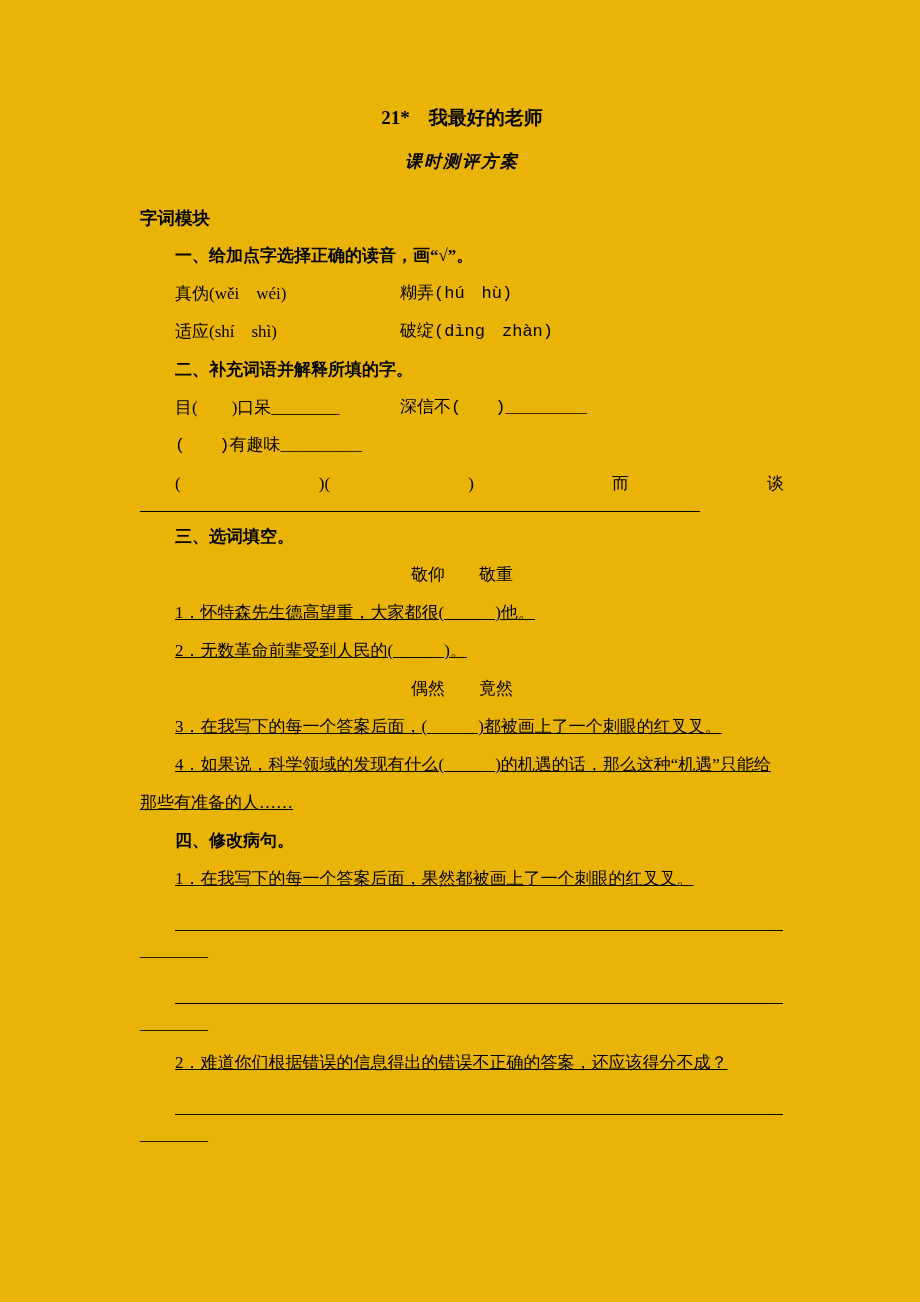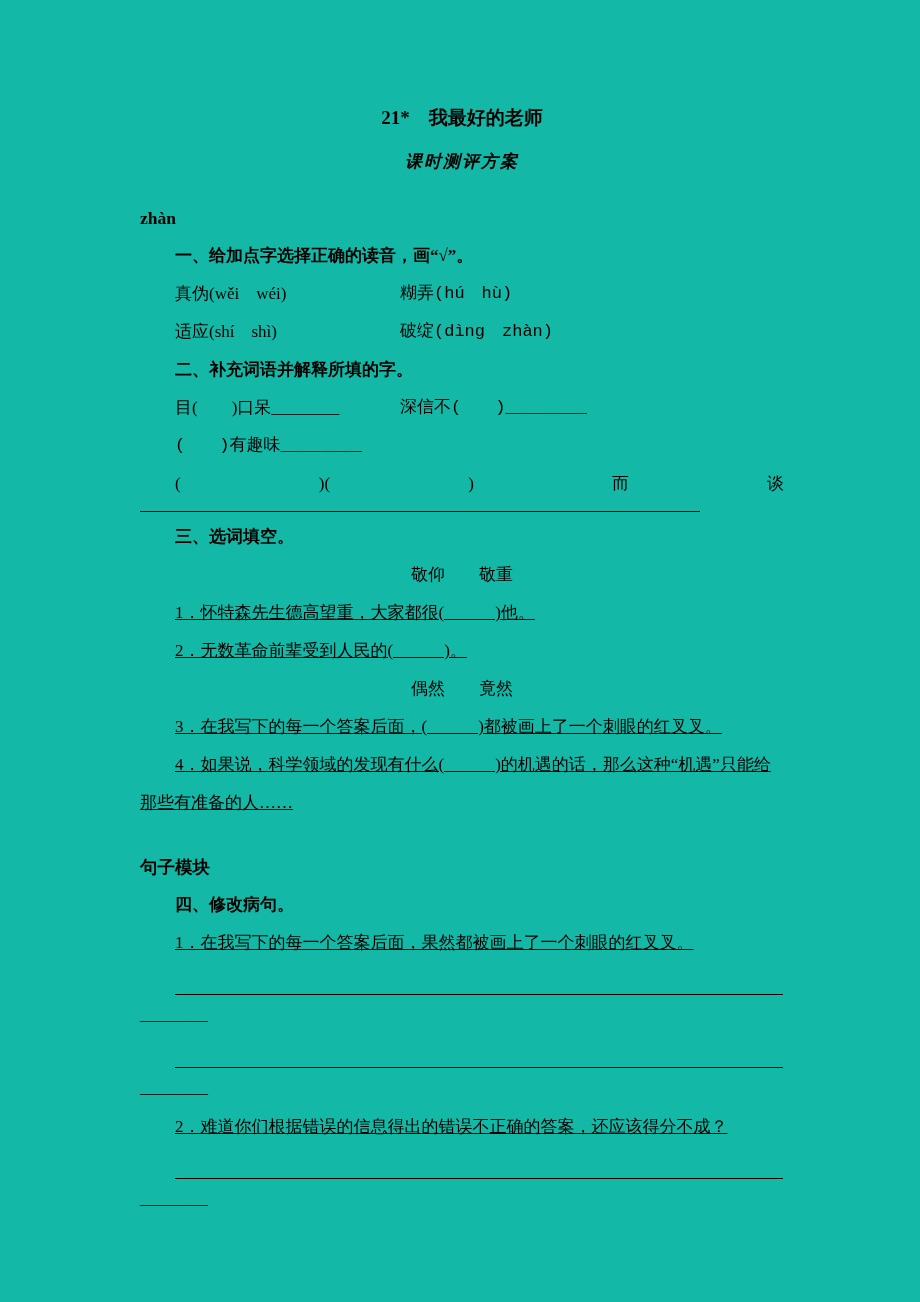--- a/index.html
+++ b/index.html
@@ -1,20 +1,20 @@
 <!DOCTYPE html>
 <html><head>
 <meta charset="utf-8">
 <style>
   html,body { margin:0; padding:0; background:#e8e8e8; }
   .page {
     position:relative;
     width:920px; height:1302px;
     margin:0 auto;
-    background:#14b8a6;
+    background:#eab308;
     font-family:"Liberation Serif","DejaVu Serif",serif;
     color:#000;
     font-size:17px;
     overflow:hidden;
   }
   .content { position:absolute; left:140px; top:105px; width:644px; }
 
   .title   { margin:0; font-size:19px; font-weight:bold; text-align:center; line-height:26px; }
   .subtitle{ margin:20px 0 0 0; font-size:17px; font-weight:bold; font-style:italic;
              text-align:center; letter-spacing:2px; line-height:22px; }
@@ -38,21 +38,21 @@
 </style>
 </head>
 <body>
 
 <div class="page">
   <div class="content">
 
     <h1 class="title">21*　我最好的老师</h1>
     <h2 class="subtitle">课时测评方案</h2>
 
-    <div class="module">zhàn</div>
+    <div class="module">字词模块</div>
 
     <div class="qtitle">一、给加点字选择正确的读音，画“√”。</div>
 
     <div class="cols">
       <span class="c1">真伪(wěi　wéi)</span>
       <span class="c2">糊弄(hú　hù)</span>
     </div>
     <div class="cols">
       <span class="c1">适应(shí　shì)</span>
       <span class="c2">破绽(dìng　zhàn)</span>
@@ -78,21 +78,20 @@
     <div class="longline"></div>
 
     <div class="qtitle">三、选词填空。</div>
     <div class="bank">敬仰　　敬重</div>
     <div class="item">1．怀特森先生德高望重，大家都很(　　　)他。</div>
     <div class="item">2．无数革命前辈受到人民的(　　　)。</div>
     <div class="bank">偶然　　竟然</div>
     <div class="item">3．在我写下的每一个答案后面，(　　　)都被画上了一个刺眼的红叉叉。</div>
     <div class="item">4．如果说，科学领域的发现有什么(　　　)的机遇的话，那么这种“机遇”只能给那些有准备的人……</div>
 
-    <div class="module">句子模块</div>
 
     <div class="qtitle">四、修改病句。</div>
     <div class="item">1．在我写下的每一个答案后面，果然都被画上了一个刺眼的红叉叉。</div>
 
     <div class="ansline"></div>
     <div class="anstail">________</div>
 
     <div class="ansline"></div>
     <div class="anstail">________</div>
 

